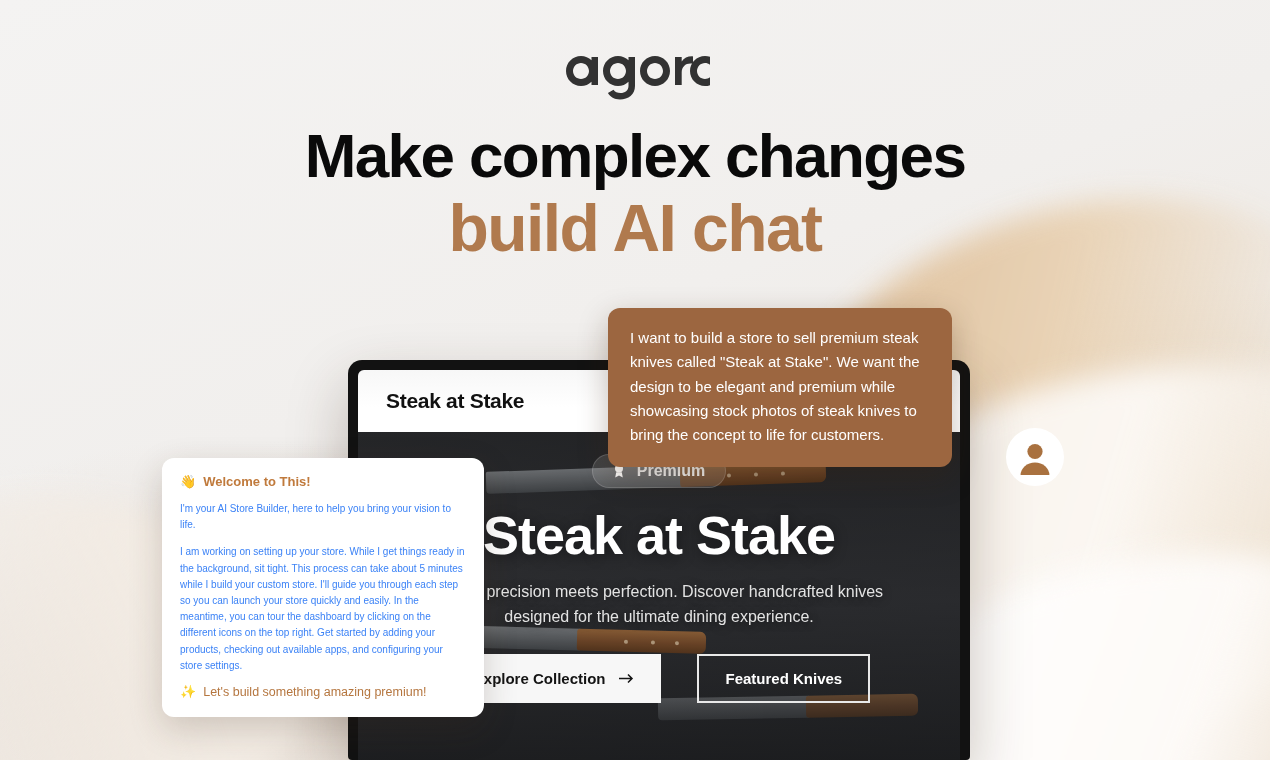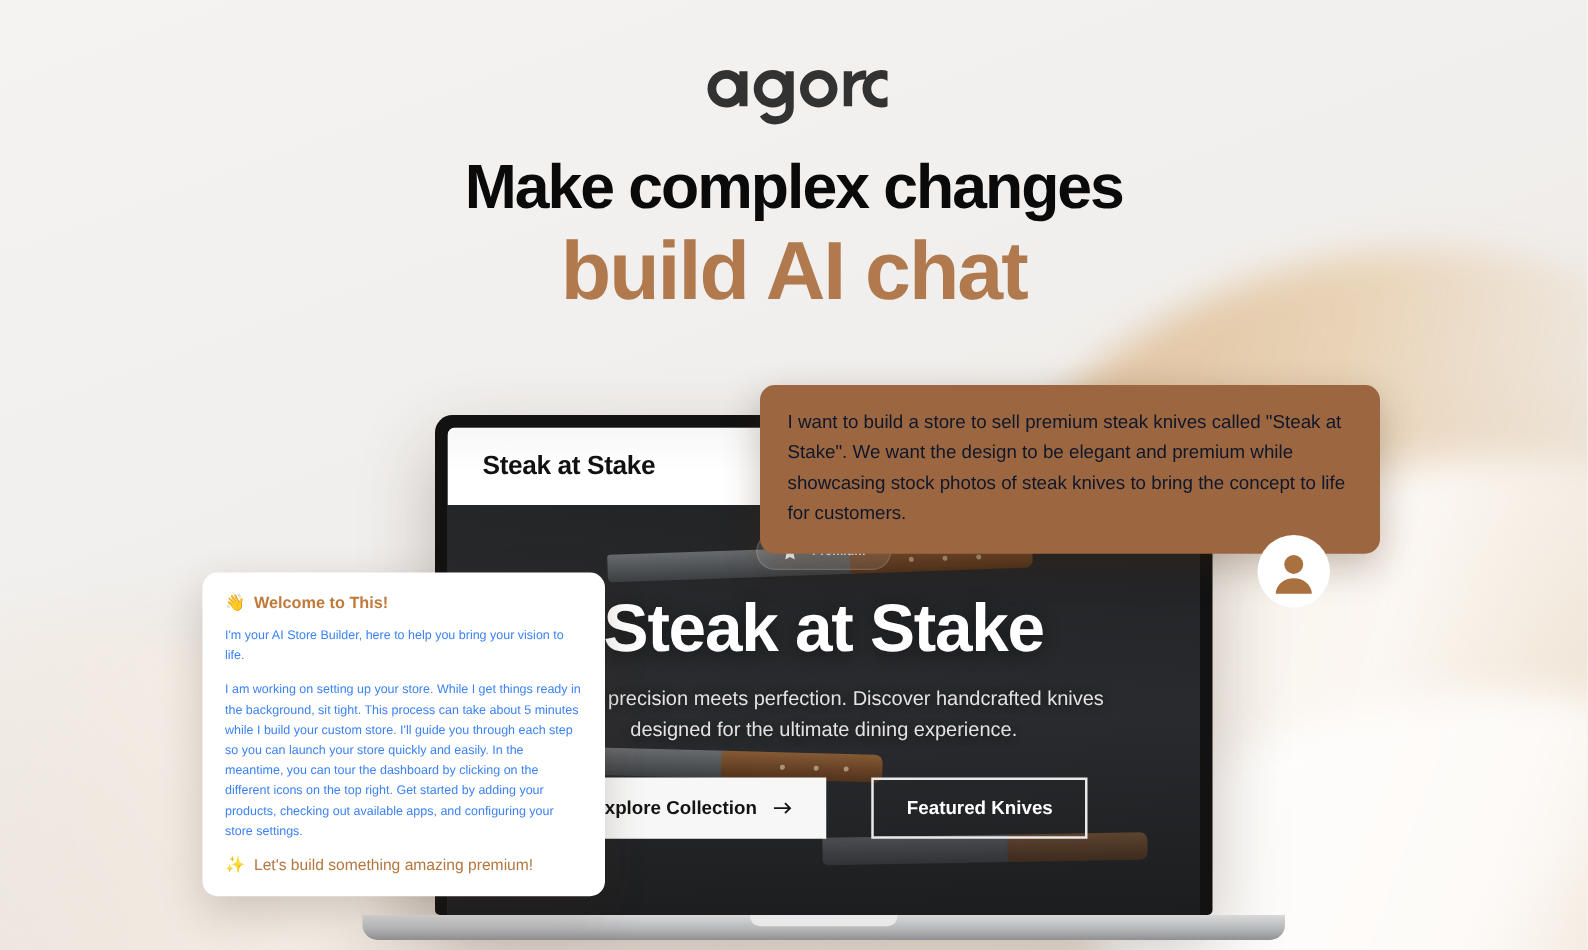--- a/index.html
+++ b/index.html
@@ -69,37 +69,37 @@
 
   .headline {
     position: absolute;
     top: 124px; left: 0; right: 0;
     text-align: center;
     line-height: 1.02;
     letter-spacing: -1.6px;
   }
   .headline .line1 {
     display: block;
-    font-size: 50px;
+    font-size: 62px;
     font-weight: bold;
     color: #0a0a0a;
   }
   .headline .line2 {
     display: block;
     font-size: 66px;
     font-weight: bold;
     color: #b07a4e;
     margin-top: 8px;
   }
 
   
   .laptop {
     position: absolute;
     left: 348px;
-    top: 332px;
+    top: 360px;
     width: 622px;
     height: 400px;
   }
   .laptop-lid {
     position: absolute;
     inset: 0;
     background: #121212;
     border-radius: 14px 14px 4px 4px;
     padding: 10px 10px 0 10px;
     box-shadow: 0 26px 60px rgba(60,40,25,.28);
@@ -189,21 +189,21 @@
   }
   .badge {
     display: inline-flex;
     align-items: center;
     gap: 12px;
     padding: 7px 20px;
     border-radius: 999px;
     background: rgba(255,255,255,.13);
     border: 1px solid rgba(255,255,255,.16);
     color: #f2f2f2;
-    font-size: 10px;
+    font-size: 16px;
     font-weight: bold;
   }
   .badge svg { display: block; }
   .hero-title {
     margin-top: 16px;
     font-size: 54px;
     font-weight: bold;
     color: #ffffff;
     letter-spacing: -1px;
     text-shadow: 0 2px 14px rgba(0,0,0,.45);
@@ -251,25 +251,25 @@
     height: 9px;
     background: #e9e9ea;
     border-radius: 0 0 8px 8px;
   }
 
   
   .chat-bubble {
     position: absolute;
     left: 608px;
     top: 308px;
-    width: 496px;
+    width: 344px;
     background: #9c6640;
     border-radius: 12px;
     padding: 18px 22px 20px 22px;
-    color: #0f172a;
+    color: #ffffff;
     font-size: 15px;
     line-height: 1.62;
     box-shadow: 0 10px 30px rgba(60,35,15,.28);
     z-index: 20;
   }
   .avatar {
     position: absolute;
     left: 1006px;
     top: 428px;
     width: 58px;

